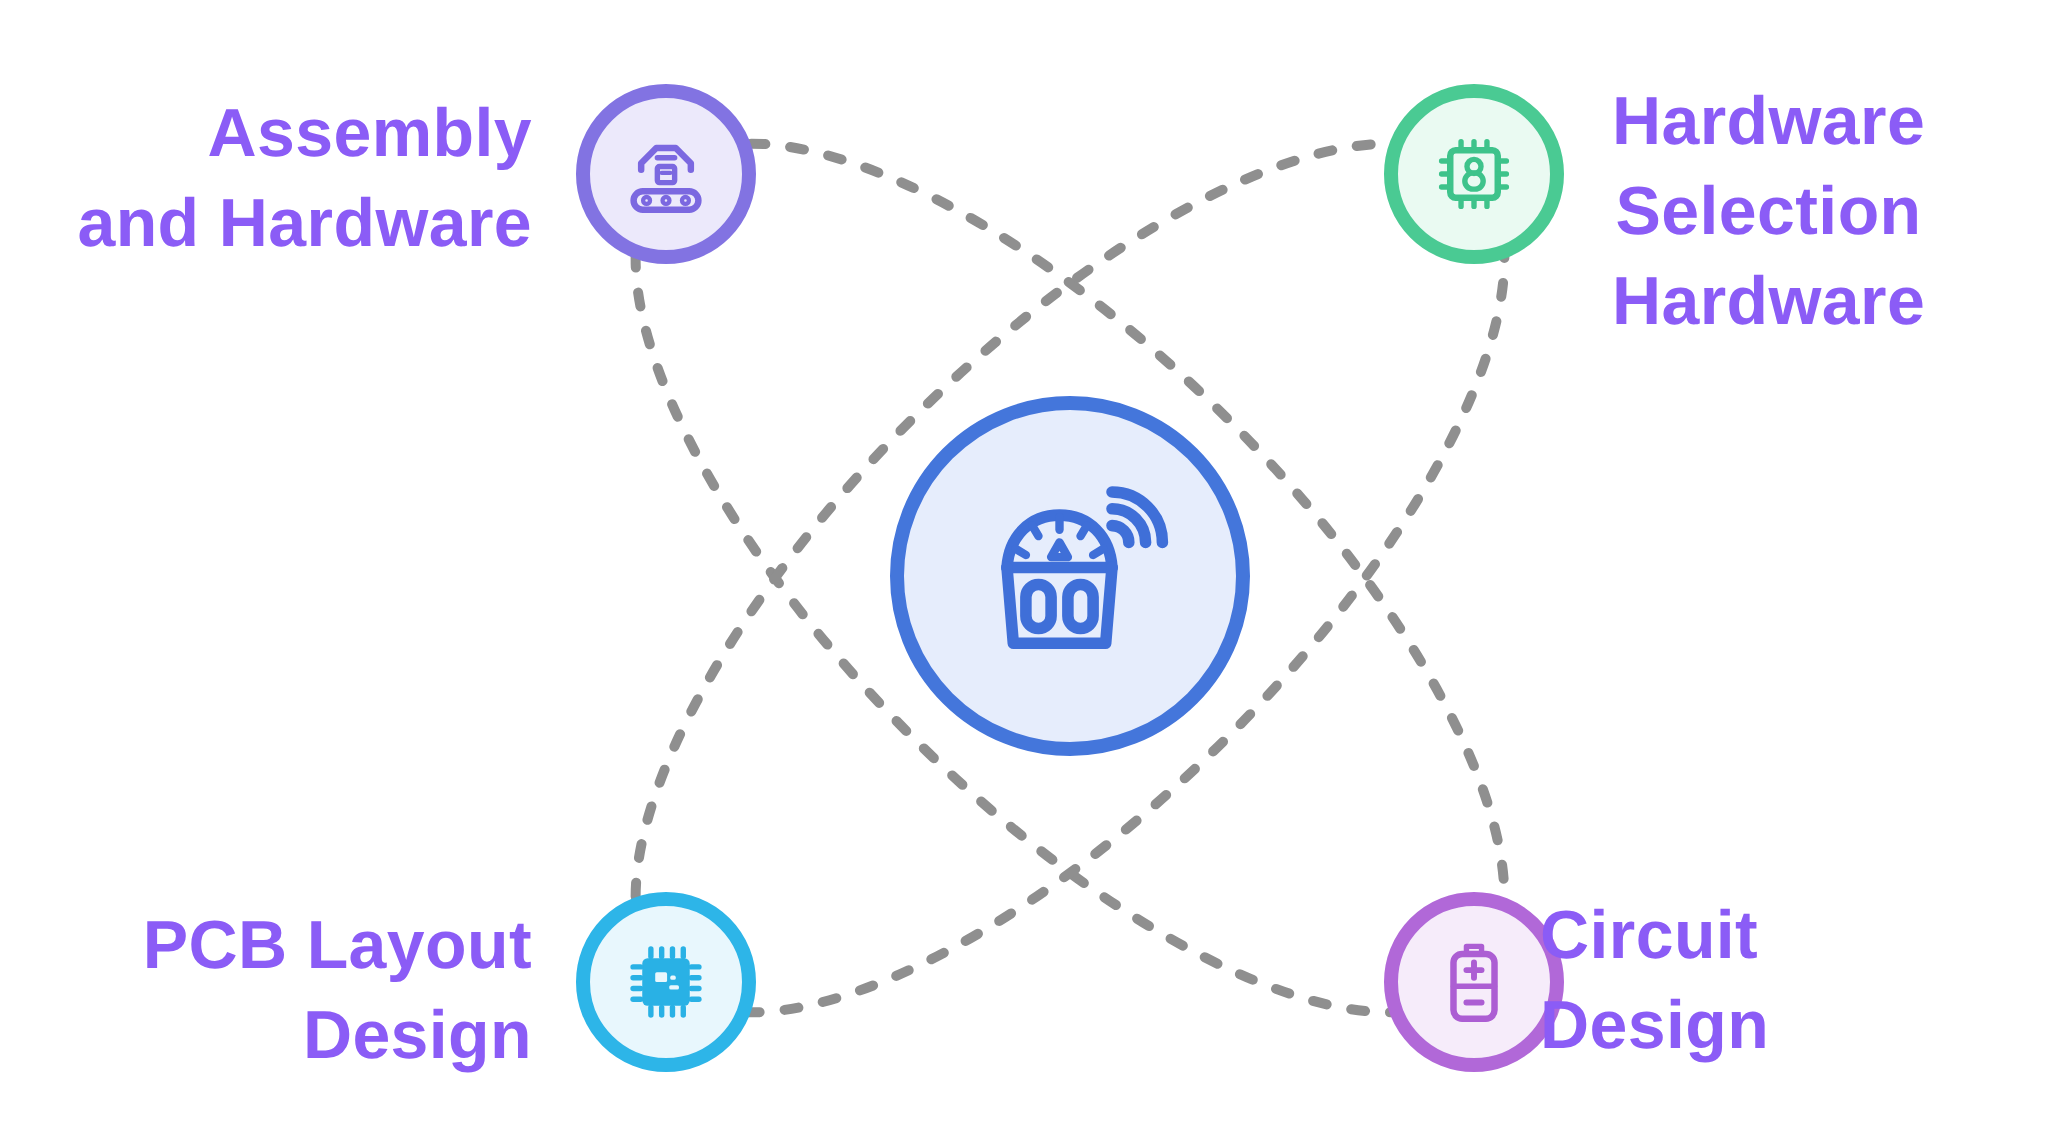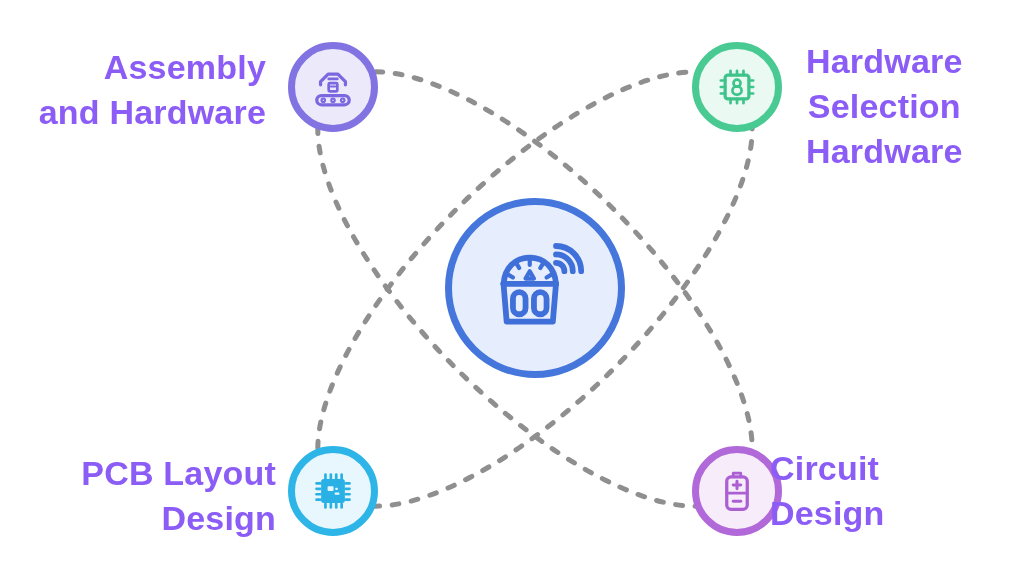--- a/index.html
+++ b/index.html
@@ -27,21 +27,21 @@
   .node-bl { left:288px; top:446px; border-color:#2db5e8; background:#e8f7fd; color:#29b1e5; }
   .node-br { left:692px; top:446px; border-color:#b168d8; background:#f6ecfa; color:#ac5ed3; }
 
   .label {
     position:absolute; color:#8b5cf6; font-size:34px; line-height:45px;
     font-weight:600; letter-spacing:0.2px;
   }
   .label span { display:block; }
   .label-tl { left:0;     top:45px;  width:266px; text-align:right; }
   .label-tr { left:806px; top:26px;  text-align:center;margin-top:13px; }
-  .label-bl { left:0;     top:451px; width:266px; text-align:right;padding-left:10px; }
+  .label-bl { left:0;     top:451px; width:266px; text-align:right; }
   .label-br { left:770px; top:446px; text-align:left; }
 </style>
 </head>
 <body>
 
 <div class="stage">
 
   <svg class="orbits" width="1024" height="565">
     <ellipse cx="535" cy="289" rx="286" ry="112" transform="rotate(45 535 289)" fill="none" stroke="#8f8f8f" stroke-width="5" stroke-dasharray="7 12.5" stroke-linecap="round"></ellipse>
     <ellipse cx="535" cy="289" rx="286" ry="112" transform="rotate(-45 535 289)" fill="none" stroke="#8f8f8f" stroke-width="5" stroke-dasharray="7 12.5" stroke-linecap="round"></ellipse>

